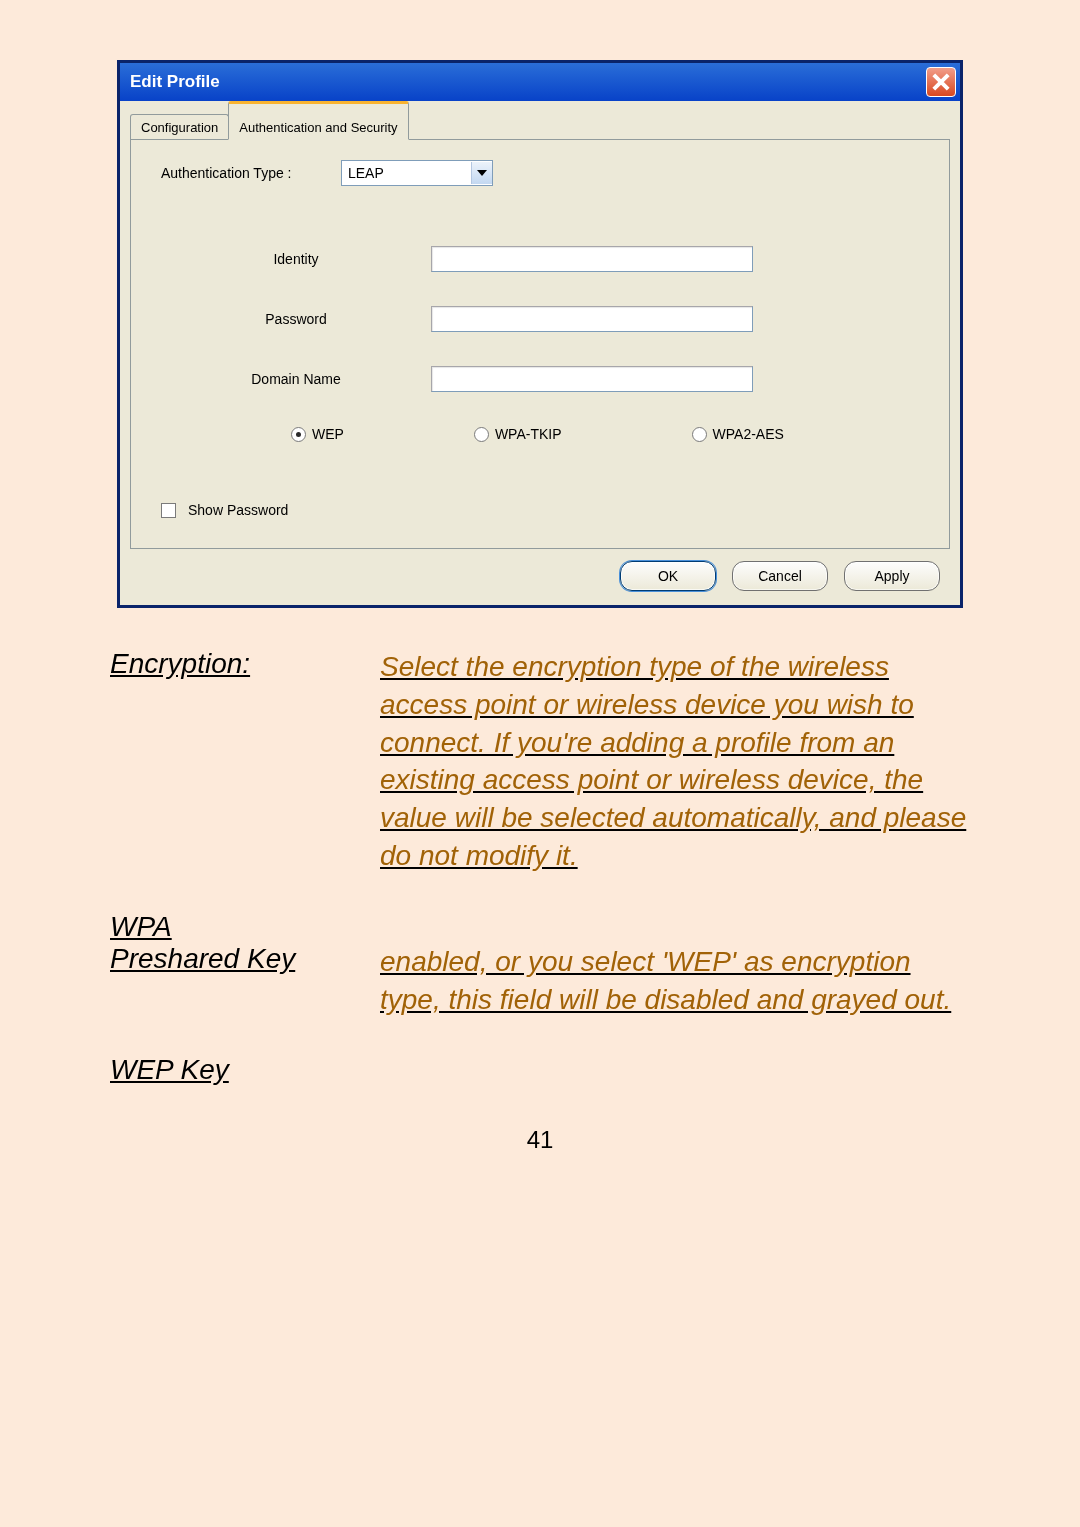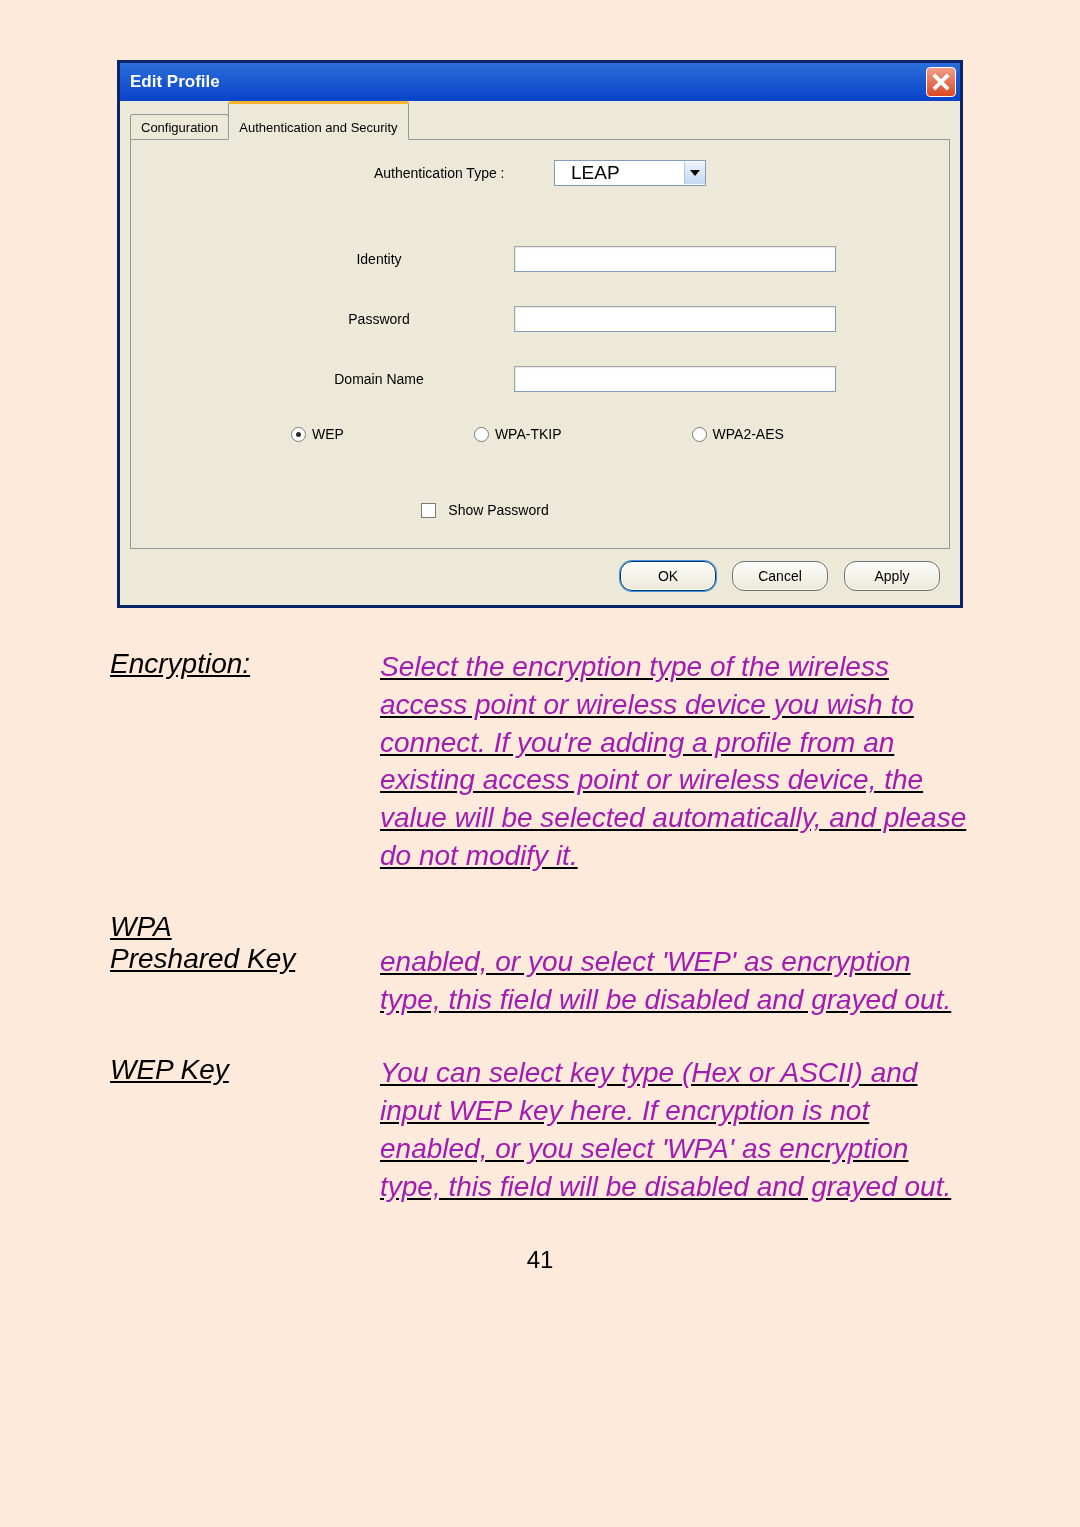--- a/index.html
+++ b/index.html
@@ -76,41 +76,39 @@
   .tab-panel {
     border: 1px solid #919b9c;
     border-top: none;
     padding: 20px 30px 20px 30px;
     background: #ece9d8;
   }
   .row {
     display: flex;
     align-items: center;
     margin-bottom: 16px;
-    justify-content: center;
   }
   .label {
     font-size: 14px;
     color: #000;
   }
   .auth-row .label { width: 180px; text-align: left; }
   .auth-row { margin-bottom: 60px; }
   .select-wrap {
     display: flex;
     align-items: center;
     border: 1px solid #7f9db9;
     background: #fff;
     height: 24px;
     width: 150px;
   }
   .select-wrap span {
     flex: 1;
     padding: 0 6px;
-    font-size: 19px;
-    margin-left: 10px;
+    font-size: 14px;
   }
   .select-arrow {
     width: 20px;
     height: 22px;
     background: linear-gradient(#ecf3fb, #c3d8f1);
     border-left: 1px solid #b4c7e1;
     display: flex;
     align-items: center;
     justify-content: center;
   }
@@ -136,21 +134,21 @@
   .radio-item { display: flex; align-items: center; gap: 6px; font-size: 14px; }
   .radio {
     width: 13px; height: 13px; border-radius: 50%;
     border: 1px solid #7a7a7a; background: #fff;
     display: inline-flex; align-items: center; justify-content: center;
   }
   .radio.checked::after {
     content: ""; width: 5px; height: 5px; border-radius: 50%; background: #2b2b2b;
   }
   .show-pw-row {
-    display: flex; justify-content: center; padding-right: 110px; margin-bottom: 10px;
+    display: flex; justify-content: flex-start; padding-right: 110px; margin-bottom: 10px;
   }
   .checkbox {
     width: 13px; height: 13px; border: 1px solid #7a7a7a; background: #fff; margin-right: 6px;
   }
   .footer-btns {
     display: flex; justify-content: flex-end; gap: 16px; padding: 6px 10px 0 0; margin-top: 6px;
   }
   .win-btn {
     min-width: 94px; height: 28px; border: 1px solid #707070;
     background: linear-gradient(#fdfdfd, #ece9d8);
@@ -168,21 +166,21 @@
   .def-term {
     width: 270px;
     font-style: italic;
     font-size: 28px;
     color: #000;
   }
   .def-desc {
     flex: 1;
     font-style: italic;
     font-size: 28px;
-    color: #a21caf;
+    color: #a16207;
     line-height: 1.35;
   }
   .tight { margin-bottom: 0; }
   .page-num {
     text-align: center;
     font-size: 24px;
     margin-top: 40px;
   }
 </style>
 </head>
@@ -280,18 +278,17 @@
     <div class="def-term">WPA</div>
   </div>
 
   <div class="def-row">
     <div class="def-term">Preshared Key</div>
     <div class="def-desc">enabled, or you select 'WEP' as encryption type, this field will be disabled and grayed out.</div>
   </div>
 
   <div class="def-row">
     <div class="def-term">WEP Key</div>
-    <div class="def-desc">You can select key type (Hex or ASCII) and input WEP key here. If encryption is not enabled, or you select 'WPA' as encryption type, this field will be disabled and grayed out.</div>
   </div>
 
 </div>
 
 <div class="page-num">41</div>
 
 </body></html>

